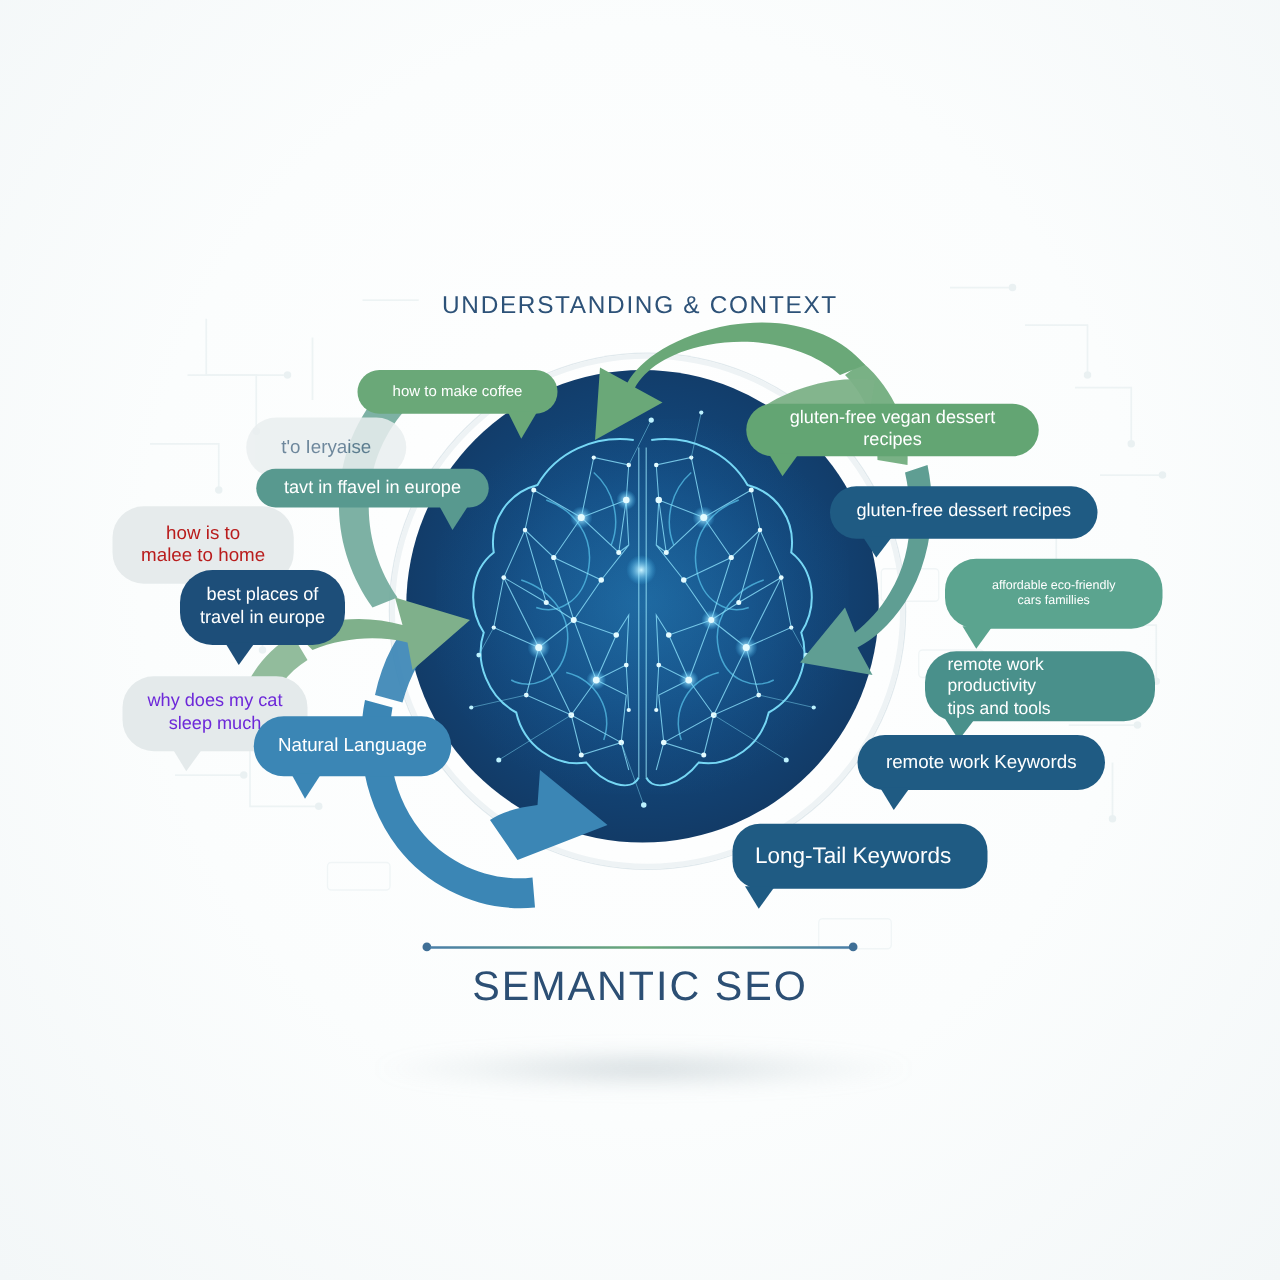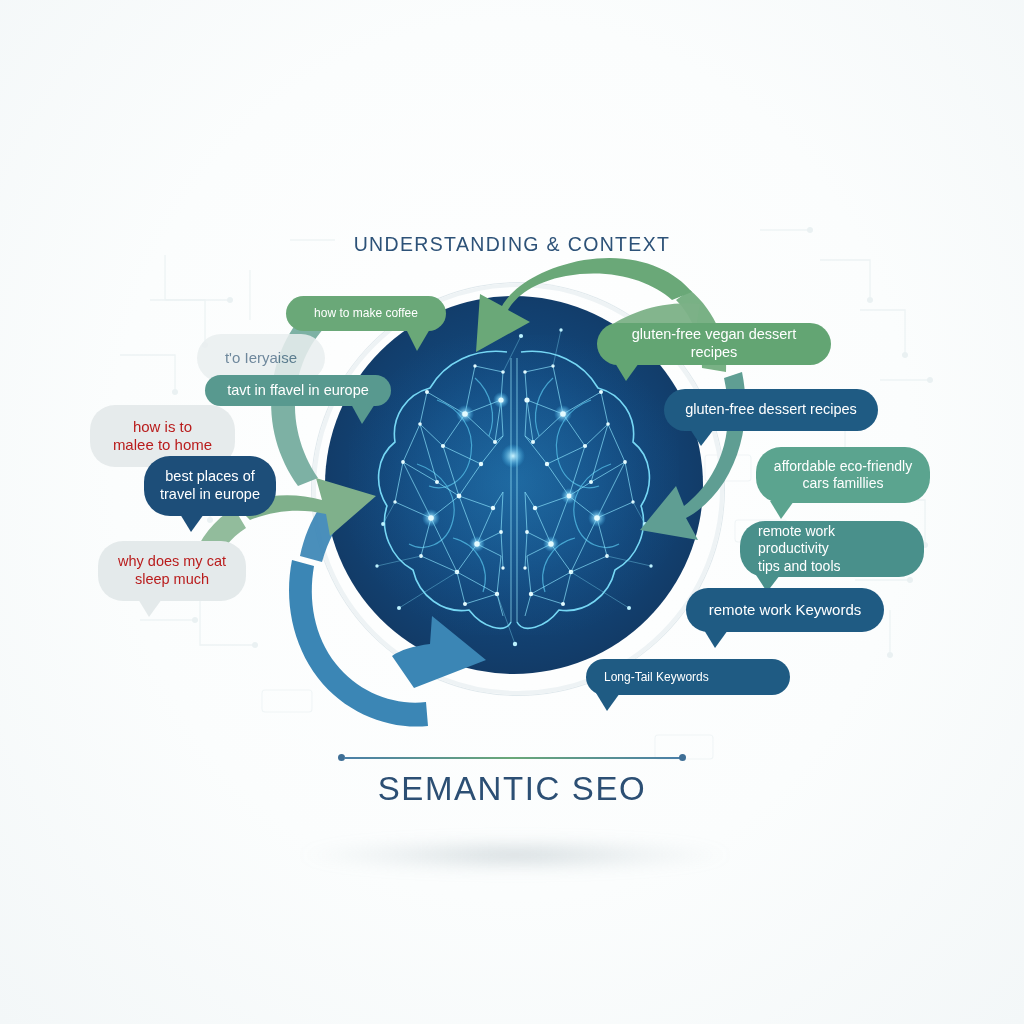--- a/index.html
+++ b/index.html
@@ -328,62 +328,67 @@
   </div>
 
   <div class="bub onimg" id="b4" style="left:144px;top:456px;width:132px;height:60px;background:#1d4e79;
               font-size:14.5px;border-radius:26px;white-space:pre-line;">
     <span>best places of
 travel in europe</span>
     <span class="tail tail-d" style="left:36px;bottom:-16px;border-top:18px solid #1d4e79;"></span>
   </div>
 
   <div class="bub light" id="b5" style="left:98px;top:529px;width:148px;height:60px;background:#e4eaeb;
-              font-size:14.5px;color:#b91c1c;border-radius:25px;white-space:pre-line;">
+              font-size:14.5px;color:#6d28d9;border-radius:25px;white-space:pre-line;">
     <span>why does my cat
 sleep much</span>
     <span class="tail tail-d" style="left:40px;bottom:-16px;border-top:18px solid #e4eaeb;"></span>
   </div>
 
+  <div class="bub onimg" id="b6" style="left:203px;top:573px;width:158px;height:48px;background:#3b86b5;
+              font-size:15px;border-radius:24px;">
+    <span>Natural Language</span>
+    <span class="tail tail-d" style="left:30px;bottom:-18px;border-top:20px solid #3b86b5;"></span>
+  </div>
 
   <div class="bub onimg" id="b7" style="left:597px;top:323px;width:234px;height:42px;background:#63a573;
               font-size:14.5px;border-radius:21px;">
     <span>gluten-free vegan dessert recipes</span>
     <span class="tail tail-d" style="left:18px;bottom:-16px;border-top:18px solid #63a573;"></span>
   </div>
 
   <div class="bub onimg" id="b8" style="left:664px;top:389px;width:214px;height:42px;background:#1f5b83;
               font-size:14.5px;border-radius:21px;">
     <span>gluten-free dessert recipes</span>
     <span class="tail tail-d" style="left:26px;bottom:-15px;border-top:17px solid #1f5b83;"></span>
   </div>
 
   <div class="bub onimg" id="b9" style="left:756px;top:447px;width:174px;height:56px;background:#5ba48f;
-              font-size:14px;border-radius:25px;white-space:pre-line;">
+              font-size:10px;border-radius:25px;white-space:pre-line;">
     <span>affordable eco-friendly
 cars famillies</span>
     <span class="tail tail-d" style="left:14px;bottom:-16px;border-top:18px solid #5ba48f;"></span>
   </div>
 
   <div class="bub onimg" id="b10" style="left:740px;top:521px;width:184px;height:56px;background:#49908b;
               font-size:14px;border-radius:25px;white-space:pre-line;text-align:left;
               justify-content:flex-start;padding-left:18px;">
     <span>remote work productivity
 tips and tools</span>
     <span class="tail tail-d" style="left:16px;bottom:-15px;border-top:17px solid #49908b;"></span>
   </div>
 
   <div class="bub onimg" id="b11" style="left:686px;top:588px;width:198px;height:44px;background:#1f5b83;
               font-size:15px;border-radius:22px;">
     <span>remote work Keywords</span>
     <span class="tail tail-d" style="left:18px;bottom:-16px;border-top:18px solid #1f5b83;"></span>
   </div>
 
-  <div class="bub onimg" id="b12" style="left:586px;top:659px;width:204px;height:36px;background:#1f5b83;
-              font-size:12px;border-radius:22px;justify-content:flex-start;
+  <div class="bub onimg" id="b12" style="left:586px;top:659px;width:204px;height:52px;background:#1f5b83;
+              font-size:18px;border-radius:22px;justify-content:flex-start;
               padding-left:18px;text-align:left;">
     <span>Long-Tail Keywords</span>
     <span class="tail tail-d" style="left:10px;bottom:-16px;border-top:18px solid #1f5b83;"></span>
   </div>
 
   <div class="title-bottom-wrap">
     <div class="rule">
       <span class="dot l"></span>
       <span class="line"></span>
       <span class="dot r"></span>

